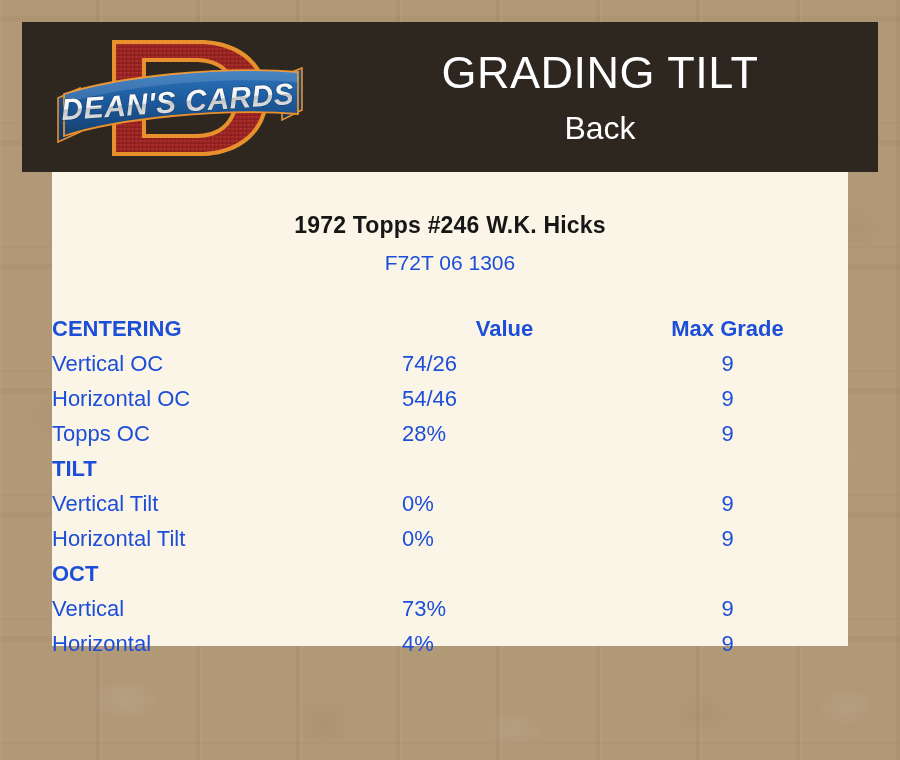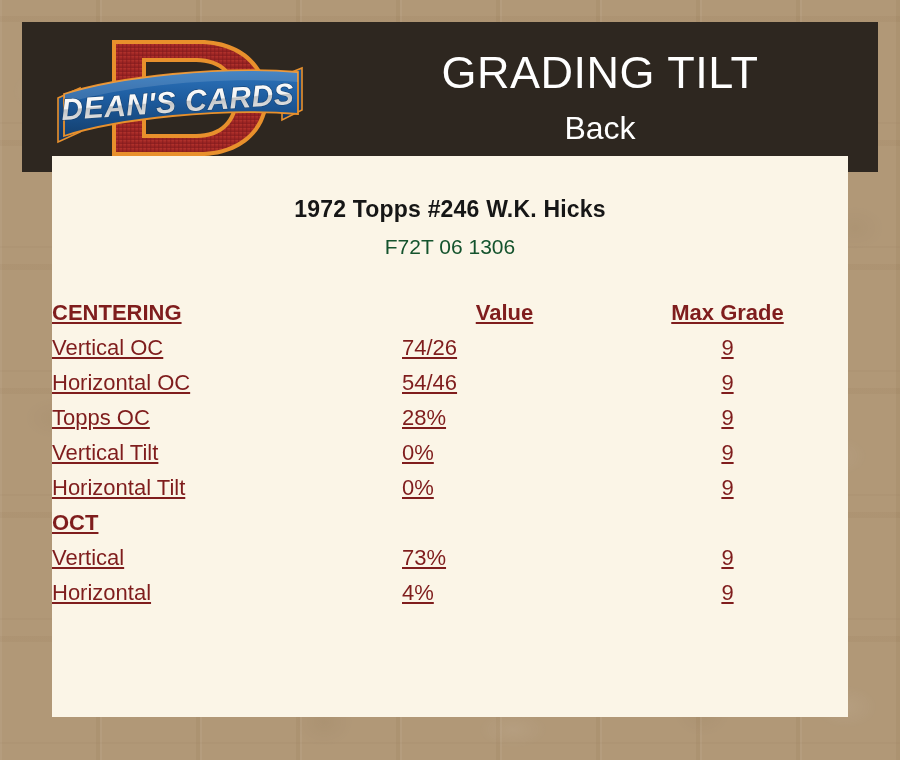--- a/index.html
+++ b/index.html
@@ -93,50 +93,49 @@
     font-size: 32px;
     line-height: 38px;
     font-weight: 400;
     margin-top: 10px;
   }
 
   
   #content-panel {
     position: absolute;
     left: 52px;
-    top: 156px;
+    top: 172px;
     width: 796px;
-    height: 561px;
+    height: 474px;
     background: #fbf5e7;
     z-index: 2;
   }
 
   #card-title {
     text-align: center;
     color: #161616;
     font-size: 23px;
     font-weight: bold;
     margin-top: 40px;
     letter-spacing: .2px;
   }
   #card-serial {
     text-align: center;
-    color: #14532d;
+    color: #1d4ed8;
     font-size: 21px;
     font-weight: 400;
     margin-top: 12px;
   }
 
   
   #stats-table {
     margin: 36px 0 0 0;
     width: 100%;
     border-collapse: collapse;
-    color: #7f1d1d;
-    text-decoration: underline;
+    color: #1d4ed8;
   }
   #stats-table th, #stats-table td {
     padding: 0;
     font-size: 22px;
     line-height: 35px;
     vertical-align: middle;
   }
   .col-label  { width: 350px; text-align: left; }
   .col-value  { width: 205px; }
   .col-grade  { width: 241px; text-align: center; }
@@ -245,20 +244,25 @@
           <td class="item-label col-label">Horizontal OC</td>
           <td class="item-value col-value">54/46</td>
           <td class="item-grade col-grade">9</td>
         </tr>
         <tr>
           <td class="item-label col-label">Topps OC</td>
           <td class="item-value col-value">28%</td>
           <td class="item-grade col-grade">9</td>
         </tr>
         <tr>
+          <td class="section-label col-label">TILT</td>
+          <td class="col-value"></td>
+          <td class="col-grade"></td>
+        </tr>
+        <tr>
           <td class="item-label col-label">Vertical Tilt</td>
           <td class="item-value col-value">0%</td>
           <td class="item-grade col-grade">9</td>
         </tr>
         <tr>
           <td class="item-label col-label">Horizontal Tilt</td>
           <td class="item-value col-value">0%</td>
           <td class="item-grade col-grade">9</td>
         </tr>
         <tr>

